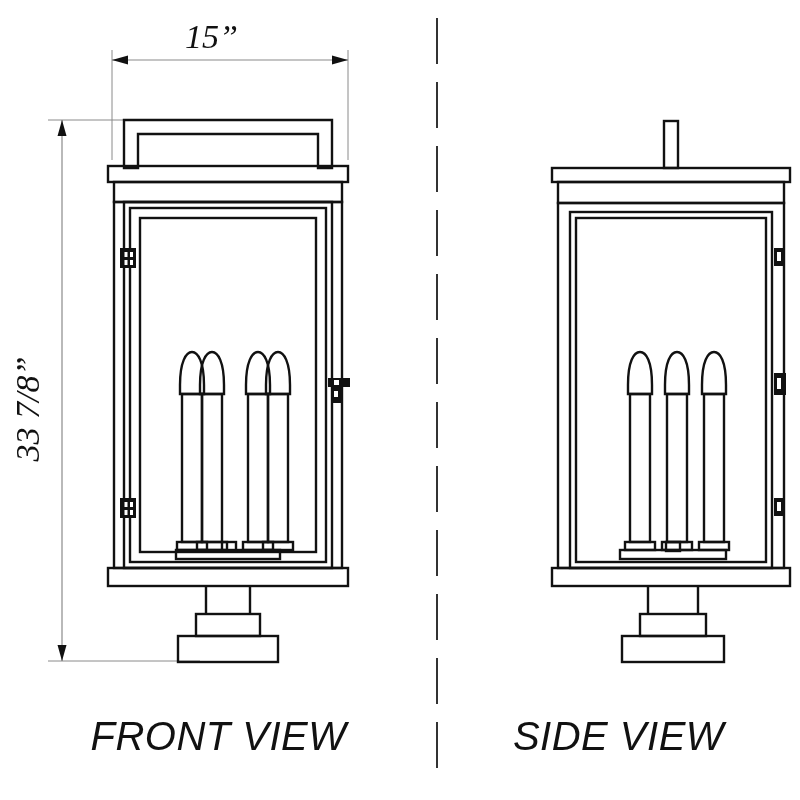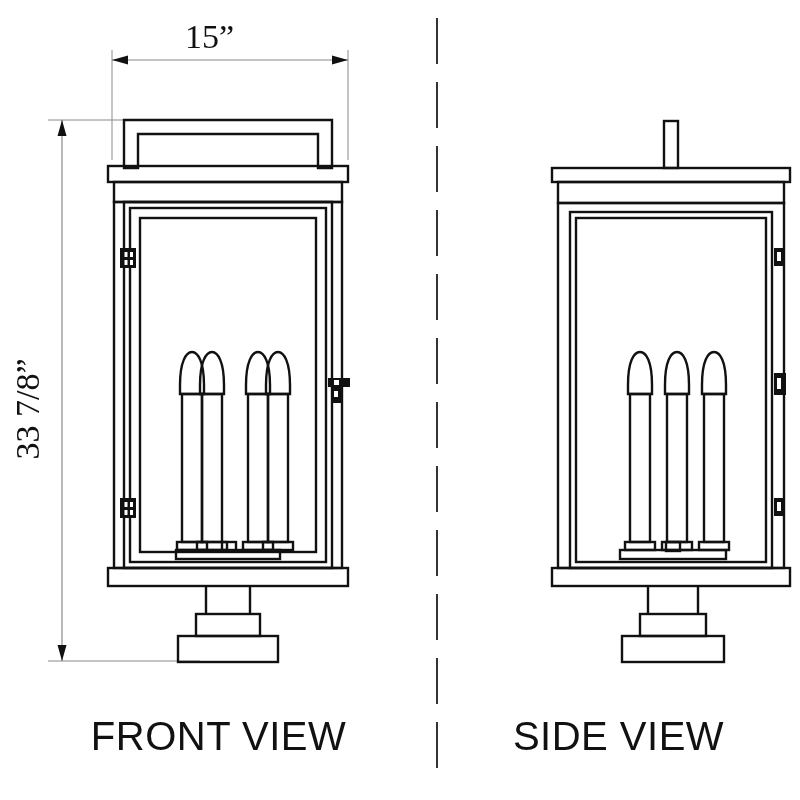--- a/index.html
+++ b/index.html
@@ -13,20 +13,21 @@
     height: 800px;
     font-family: "Liberation Sans", sans-serif;
     color: #000000;
     overflow: hidden;
     position: relative;
   }
   #drawing-root {
     position: relative;
     width: 800px;
     height: 800px;
+    font-style: italic;
   }
   svg#drawing-canvas {
     position: absolute;
     left: 0;
     top: 0;
     width: 800px;
     height: 800px;
     display: block;
   }
   .view-caption {

